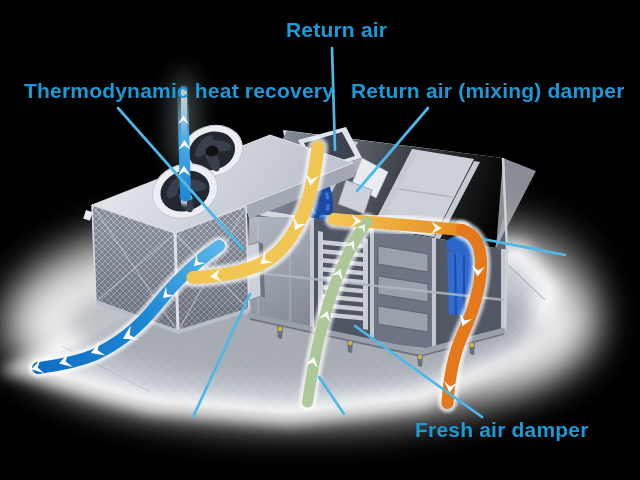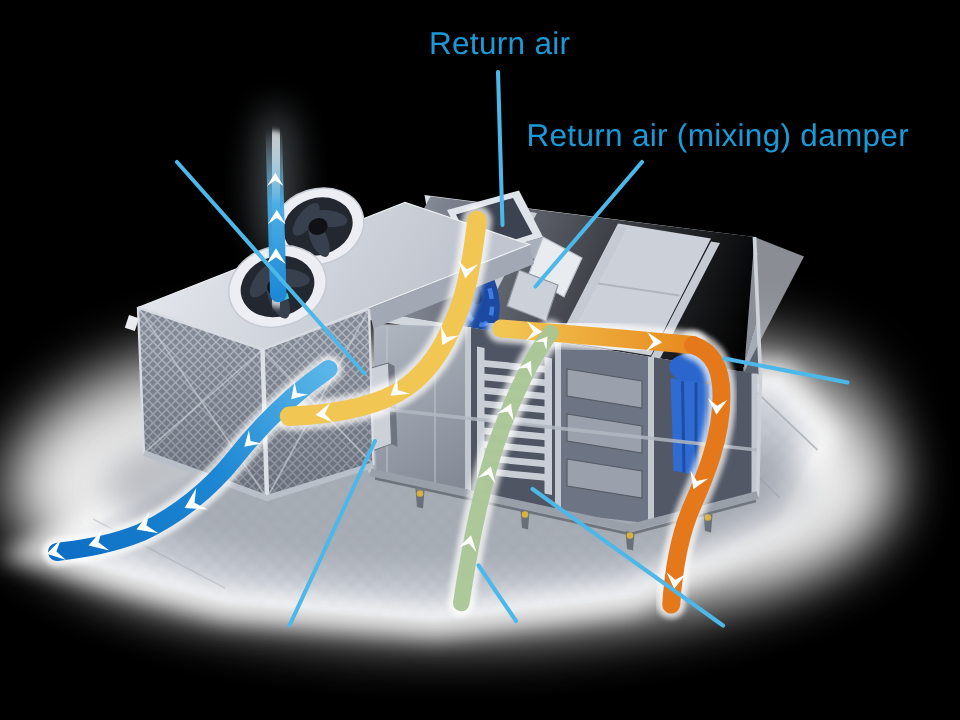--- a/index.html
+++ b/index.html
@@ -1,17 +1,17 @@
 <!DOCTYPE html>
 <html style="--bg: #000000; --label-color: #1b9ad8; --callout-color: #4cb8e9; --flow-yellow: #f2c653; --flow-orange: #e5781a; --flow-green: #a9c694;"><head>
 <meta charset="utf-8">
 <style>
   html,body{margin:0;padding:0;background:var(--bg,#000);}
   #stage{position:relative;width:640px;height:480px;background:var(--bg,#000);overflow:hidden;
-         font-family:"Liberation Sans","DejaVu Sans",sans-serif;}
+         font-family:"Liberation Sans","DejaVu Sans",sans-serif;font-weight:bold;}
   #art{position:absolute;left:0;top:0;}
   .lbl{position:absolute;font-size:21px;line-height:24px;color:var(--label-color,#1b9ad8);
        white-space:nowrap;letter-spacing:.2px;}
   .callout{stroke:var(--callout-color,#4cb8e9);stroke-width:2.7;stroke-linecap:round;fill:none;}
   .stYellow{stroke:var(--flow-yellow,#f2c653);}
   .stOrange{stroke:var(--flow-orange,#e5781a);}
   .stGreen{stroke:var(--flow-green,#a9c694);}
   .glowStroke{stroke:#ffffff;fill:none;stroke-linecap:round;opacity:.72;}
   .flowPath{fill:none;stroke-linecap:round;}
 </style>
@@ -272,15 +272,17 @@
     <path class="callout" d="M 118 108 L 243 249"></path>
     <path class="callout" d="M 428 108 L 357 191"></path>
     <path class="callout" d="M 483 239 L 565 255"></path>
     <path class="callout" d="M 250 294 L 193 417"></path>
     <path class="callout" d="M 319 377 L 344 414"></path>
     <path class="callout" d="M 355 326 L 482 417"></path>
   </g>
 </svg>
 
 <div class="lbl" style="left:286px;top:18px">Return air</div>
+<div class="lbl" style="left:24px;top:79px">Thermodynamic heat recovery</div>
 <div class="lbl" style="left:351px;top:79px">Return air (mixing) damper</div>
+<div class="lbl" style="left:415px;top:418px">Fresh air damper</div>
 
 </div>
 
 </body></html>

